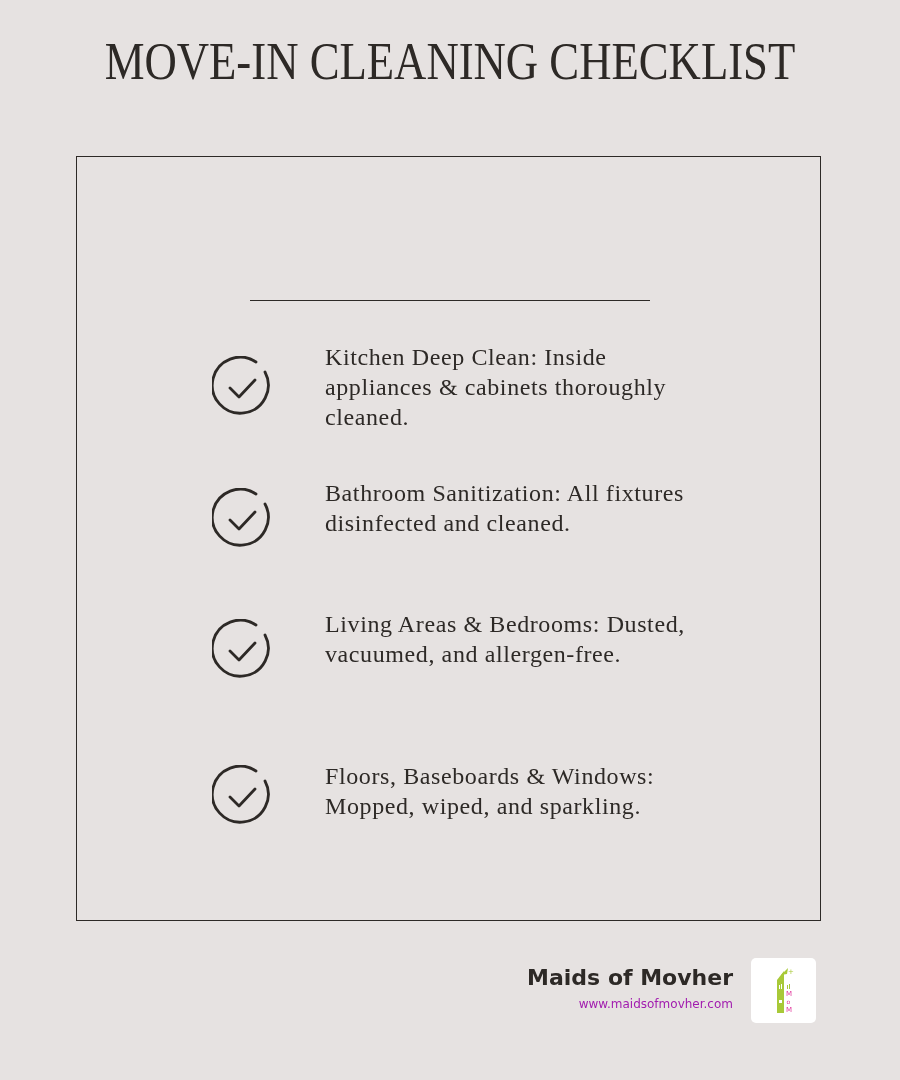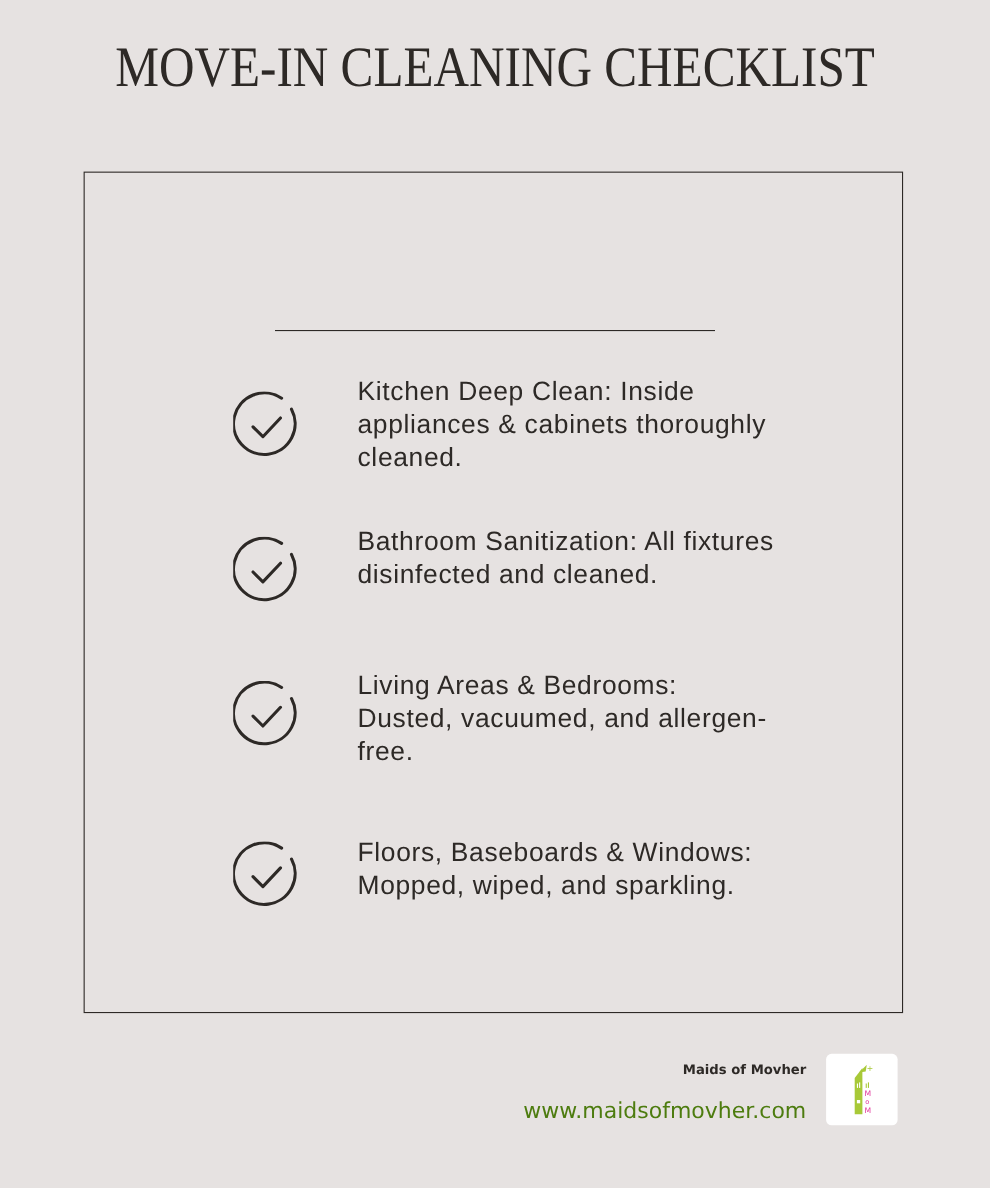--- a/index.html
+++ b/index.html
@@ -18,30 +18,30 @@
     border:1.5px solid #2d2926; box-sizing:border-box;
   }
   .rule {
     position:absolute; left:250px; top:300px; width:400px; height:0;
     border-top:1.5px solid #2d2926;
   }
   .item { position:absolute; left:212px; width:500px; }
   .item .icon { position:absolute; left:0; width:62px; height:62px; }
   .item .text {
     position:absolute; left:113px; top:0; width:380px;
-    font-family:Liberation Sans, sans-serif; font-size:24px; line-height:30px;
+    font-family:Liberation Serif, serif; font-size:24px; line-height:30px;
     letter-spacing:0.6px; color:#2d2926;
   }
   .brand-name {
     position:absolute; right:167px; top:965px; font-family:"DejaVu Sans", sans-serif;
-    font-weight:bold; font-size:12px; color:#2d2926;
+    font-weight:bold; font-size:22px; color:#2d2926;
   }
   .brand-url {
     position:absolute; right:167px; top:997px; font-family:"DejaVu Sans", sans-serif;
-    font-size:20px; color:#4d7c0f;
+    font-size:12px; color:#a21caf;
   }
   .logo {
     position:absolute; left:751px; top:958px; width:65px; height:65px; background:#ffffff;
     border-radius:5px;
   }
 </style>
 </head>
 <body>
 
 <div class="title">MOVE-IN CLEANING CHECKLIST</div>

